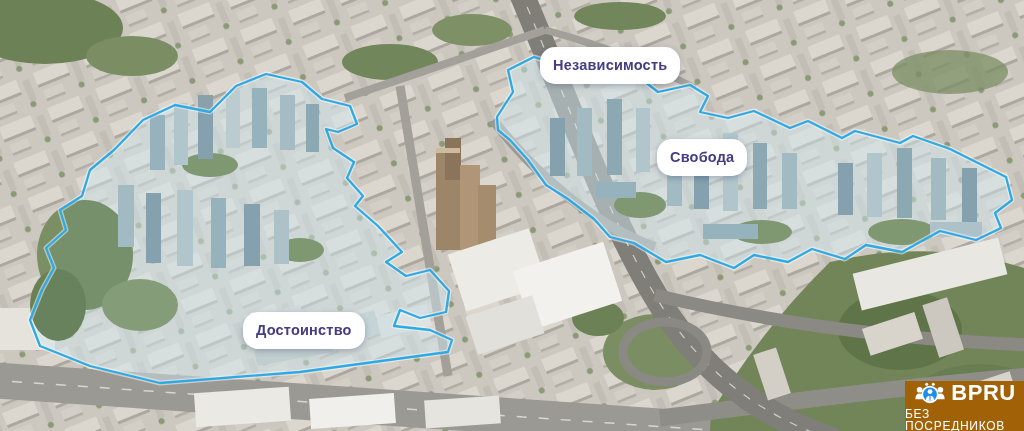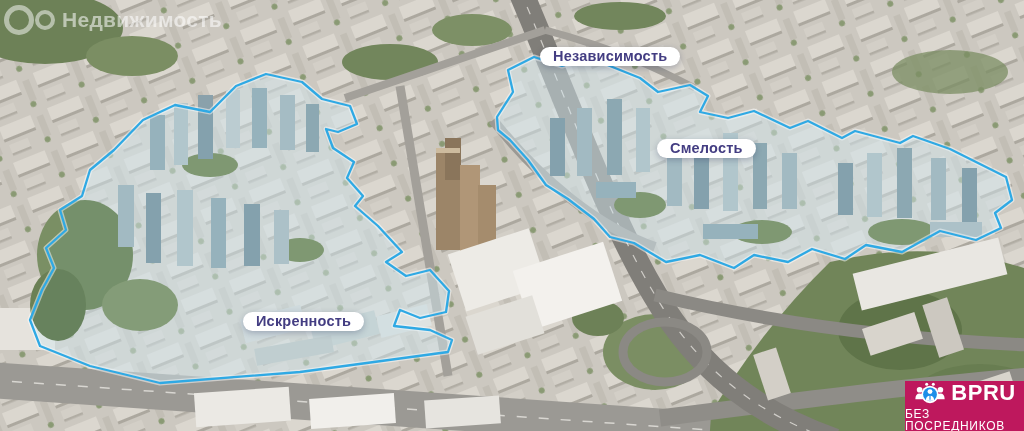--- a/index.html
+++ b/index.html
@@ -6,40 +6,40 @@
   .stage{
     position:relative;width:1024px;height:431px;overflow:hidden;
     font-family:"Liberation Sans","DejaVu Sans",sans-serif;
     background:#ccc8c0;
   }
   .aerial{position:absolute;inset:0;}
   
   .district-label{
     position:absolute;background:#ffffff;color:#433d82;
     font-weight:700;font-size:14.5px;line-height:1;
-    padding:2px 13px;border-radius:15px;white-space:nowrap;
+    padding:11px 13px;border-radius:15px;white-space:nowrap;
     box-shadow:0 2px 6px rgba(25,35,80,.28);letter-spacing:.2px;
   }
   .lbl-vdokhnovenie{left:213px;top:89px;}
   .lbl-nezavisimost{left:540px;top:47px;}
   .lbl-svoboda{left:657px;top:139px;}
   .lbl-smelost{left:825px;top:189px;}
   .lbl-iskrennost{left:180px;top:226px;}
   .lbl-dostoinstvo{left:243px;top:312px;}
   
   .watermark{
     position:absolute;left:4px;top:5px;display:flex;align-items:center;gap:7px;
     color:rgba(255,255,255,.55);pointer-events:none;
   }
   .wm-ring{width:20px;height:20px;border:5px solid rgba(255,255,255,.5);border-radius:50%;}
   .wm-ring.small{width:12px;height:12px;border-width:4px;margin-left:-6px;}
   .wm-text{font-size:21px;font-weight:700;letter-spacing:.3px;}
   
   .brand-badge{
-    position:absolute;right:0;bottom:0;width:119px;height:50px;background:#be185d;
+    position:absolute;right:0;bottom:0;width:119px;height:50px;background:#a16207;
     display:flex;flex-direction:column;align-items:center;justify-content:center;gap:2px;
   }
   .brand-top{display:flex;align-items:center;gap:4px;}
   .brand-logo{color:#fff;font-size:22px;font-weight:700;letter-spacing:.5px;line-height:1;}
   .brand-tagline{color:#fff;font-size:12px;font-weight:400;letter-spacing:.7px;line-height:1;}
 </style>
 </head>
 <body>
 
 <div class="stage">
@@ -161,29 +161,24 @@
     </g>
 
     <g stroke-linejoin="round" fill="none">
       <path d="M143,120 L175,105 210,112 236,86 266,74 302,82 322,99 350,106 357,124 338,132 326,129 333,148 354,162 347,178 363,196 355,206 378,226 402,252 386,262 406,276 430,270 449,291 446,312 420,318 400,310 394,326 430,330 452,340 448,352 300,372 160,383 90,366 40,346 30,320 42,290 54,268 46,248 66,230 60,210 82,196 90,170 114,150 Z" stroke="#ffffff" stroke-width="5" opacity=".5"></path>
       <path d="M143,120 L175,105 210,112 236,86 266,74 302,82 322,99 350,106 357,124 338,132 326,129 333,148 354,162 347,178 363,196 355,206 378,226 402,252 386,262 406,276 430,270 449,291 446,312 420,318 400,310 394,326 430,330 452,340 448,352 300,372 160,383 90,366 40,346 30,320 42,290 54,268 46,248 66,230 60,210 82,196 90,170 114,150 Z" stroke="#2fa9e4" stroke-width="2.3" fill="rgba(47,169,228,0.06)"></path>
       <path d="M497,117 L513,92 508,70 534,57 562,66 590,58 640,78 658,92 690,85 708,96 700,112 728,118 754,111 790,128 808,121 842,138 855,131 900,143 913,136 950,149 1006,177 1012,200 995,213 1001,228 976,240 940,231 902,252 866,245 845,259 812,249 788,262 754,255 734,268 700,255 666,262 634,243 610,237 594,219 568,199 546,185 528,160 510,140 498,130 Z" stroke="#ffffff" stroke-width="5" opacity=".5"></path>
       <path d="M497,117 L513,92 508,70 534,57 562,66 590,58 640,78 658,92 690,85 708,96 700,112 728,118 754,111 790,128 808,121 842,138 855,131 900,143 913,136 950,149 1006,177 1012,200 995,213 1001,228 976,240 940,231 902,252 866,245 845,259 812,249 788,262 754,255 734,268 700,255 666,262 634,243 610,237 594,219 568,199 546,185 528,160 510,140 498,130 Z" stroke="#2fa9e4" stroke-width="2.3" fill="rgba(47,169,228,0.06)"></path>
     </g>
   </svg>
 
-  <div class="watermark">
-    <span class="wm-ring"></span>
-    <span class="wm-ring small"></span>
-    <span class="wm-text">Недвижимость</span>
-  </div>
 
   <div class="district-label lbl-nezavisimost">Независимость</div>
-  <div class="district-label lbl-svoboda">Смелость</div>
-  <div class="district-label lbl-dostoinstvo">Искренность</div>
+  <div class="district-label lbl-svoboda">Свобода</div>
+  <div class="district-label lbl-dostoinstvo">Достоинство</div>
 
   <div class="brand-badge">
     <div class="brand-top">
       <svg width="34" height="25" viewBox="0 0 36 26" aria-hidden="true">
         <circle cx="7" cy="9" r="3" fill="#fff"></circle>
         <path d="M2.5 19 q0-6 4.5-6 q4.5 0 4.5 6 z" fill="#fff"></path>
         <circle cx="29" cy="9" r="3" fill="#fff"></circle>
         <path d="M24.5 19 q0-6 4.5-6 q4.5 0 4.5 6 z" fill="#fff"></path>
         <circle cx="14.5" cy="3.2" r="1.6" fill="#fff"></circle>
         <circle cx="21.5" cy="3.2" r="1.6" fill="#fff"></circle>

